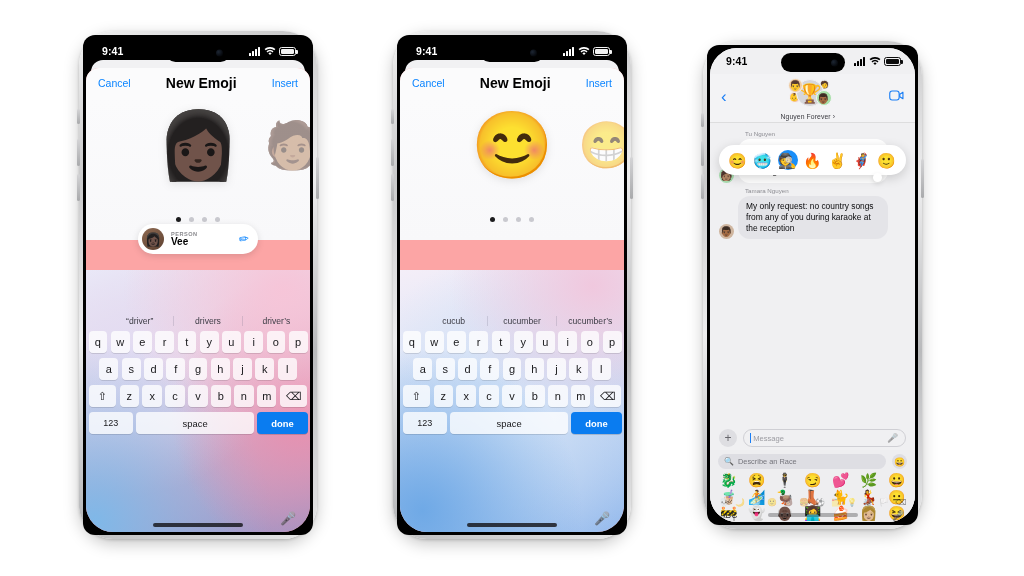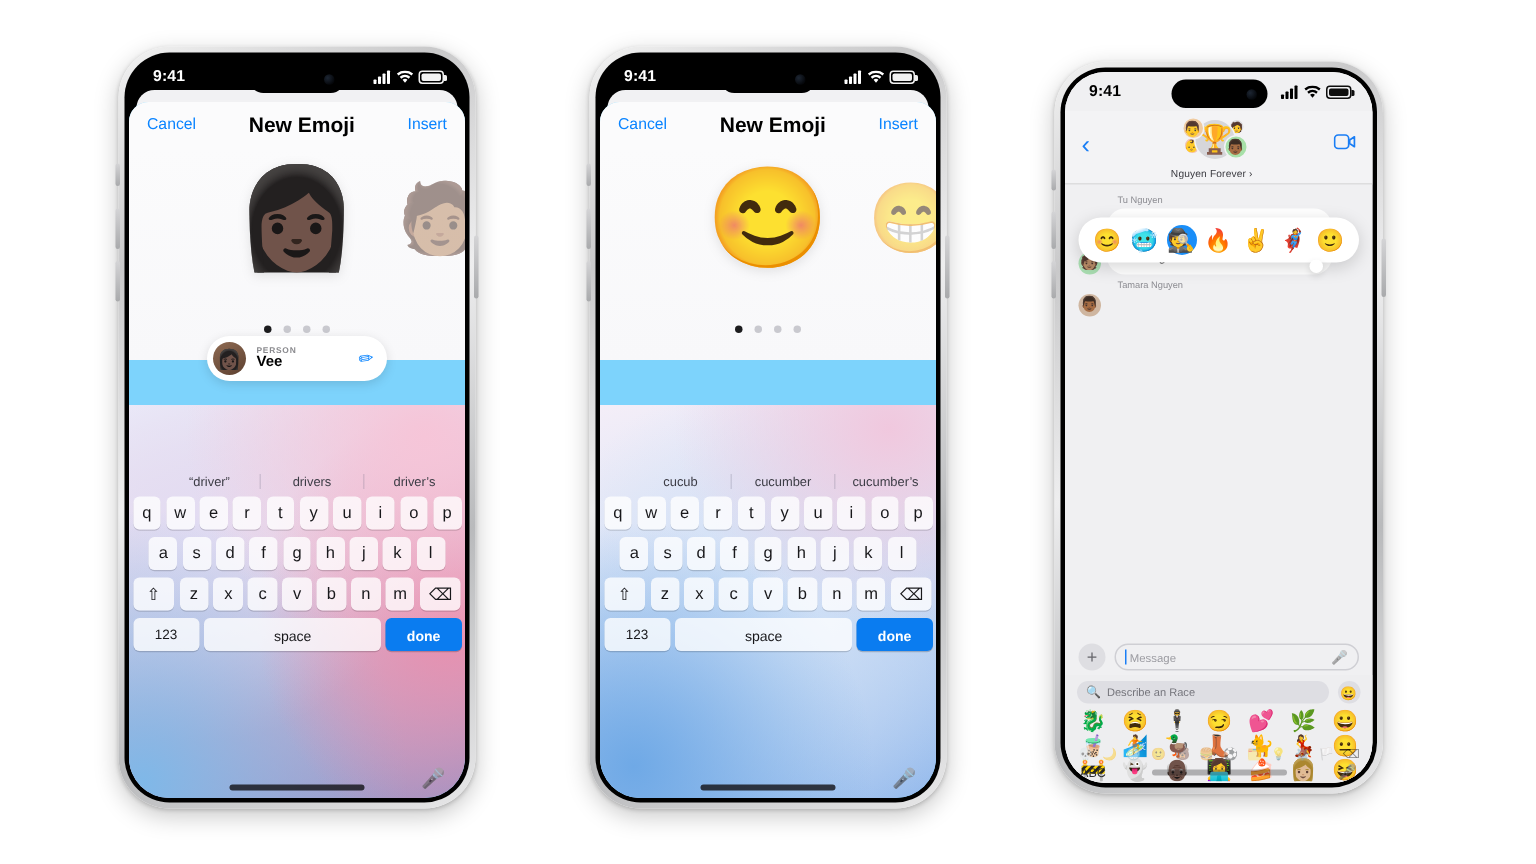--- a/index.html
+++ b/index.html
@@ -14,21 +14,21 @@
   
   .phone {
     position: absolute;
     border-radius: 34px;
     background: linear-gradient(145deg,#f2f2f2 0%,#c9c9ca 22%,#eeeeef 46%,#b9babc 72%,#e8e8e9 100%);
     padding: 4px;
     box-shadow: 0 5px 16px rgba(0,0,0,.22), 0 1px 3px rgba(0,0,0,.18);
   }
   .bezel {
     width: 100%; height: 100%;
-    border-radius: 30px;
+    border-radius: 12px;
     background: #000;
     padding: 3px;
   }
   .screen {
     position: relative;
     width: 100%; height: 100%;
     border-radius: 27px;
     overflow: hidden;
     background: #fff;
   }
@@ -58,21 +58,21 @@
   .bars i:nth-child(3){height:7px}.bars i:nth-child(4){height:9px}
   .batt { width:17px;height:9px;border:1px solid currentColor;border-radius:2.6px;position:relative;opacity:.95; }
   .batt::after{content:"";position:absolute;right:-3px;top:2.5px;width:1.6px;height:4px;background:currentColor;border-radius:0 1px 1px 0;}
   .batt i{position:absolute;left:1px;top:1px;bottom:1px;width:13px;background:currentColor;border-radius:1.3px;display:block;}
 
   
   .sheet-top { position:absolute; top:22px; left:5px; right:5px; height:12px;
                background:#f1f1f3; border-radius:12px 12px 0 0; }
   .sheet {
     position:absolute; top:30px; left:0; right:0; bottom:0;
-    background:#7dd3fc; border-radius:13px 13px 0 0; overflow:hidden;
+    background:#fca5a5; border-radius:13px 13px 0 0; overflow:hidden;
   }
   .nav {
     height:30px; display:flex; align-items:center; justify-content:space-between;
     padding:0 12px; background:#fbfbfc;
   }
   .nav .act { color:#0a84ff; font-size:10.5px; }
   .nav .ttl { font-size:14px; font-weight:bold; color:#000; }
 
   
   .preview { position:relative; height:142px; background:linear-gradient(180deg,#fbfbfc 0%,#f8f8fa 100%); }
@@ -543,20 +543,21 @@
 
           <div class="msg-body">
             <div class="sender">Tu Nguyen</div>
             <div class="bubble-row">
               <div class="bub-av" style="background:#a9ddb1;">🧑🏽</div>
               <div class="bubble white">Tu, please just focus on getting that haircut—I won’t have a woolly wedding date</div>
             </div>
             <div class="sender">Tamara Nguyen</div>
             <div class="bubble-row">
               <div class="bub-av" style="background:#cfb6a0;">👨🏾</div>
+              <div class="bubble">My only request: no country songs from any of you during karaoke at the reception</div>
             </div>
 
             <div class="reaction-bar">
               <span class="react">😊</span>
               <span class="react">🥶</span>
               <span class="react sel">🕵️</span>
               <span class="react">🔥</span>
               <span class="react">✌️</span>
               <span class="react">🦸</span>
               <span class="react">🙂</span>

